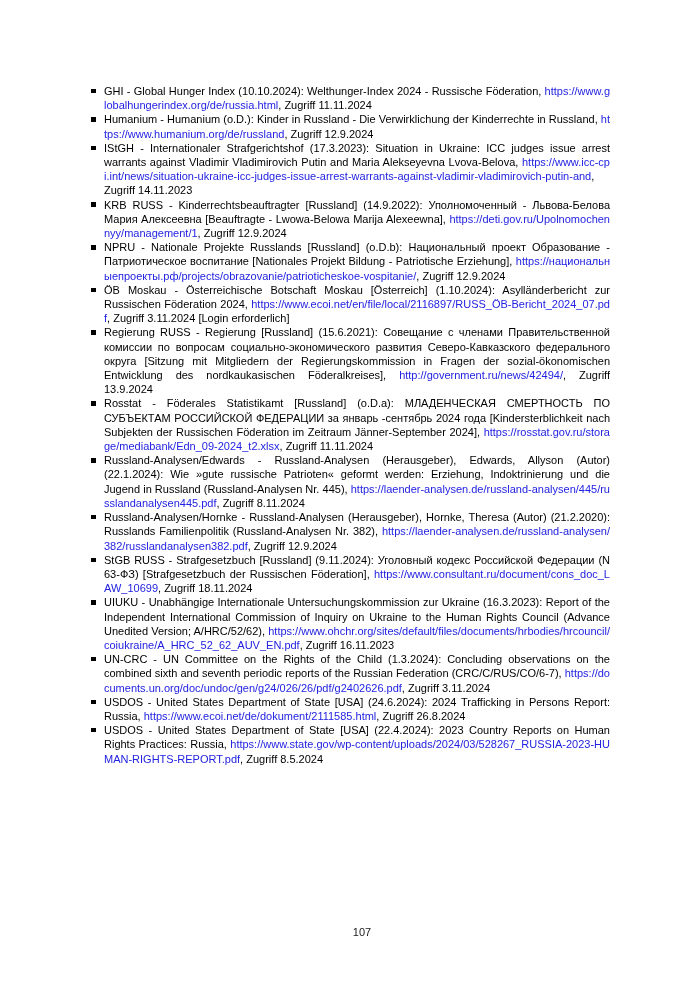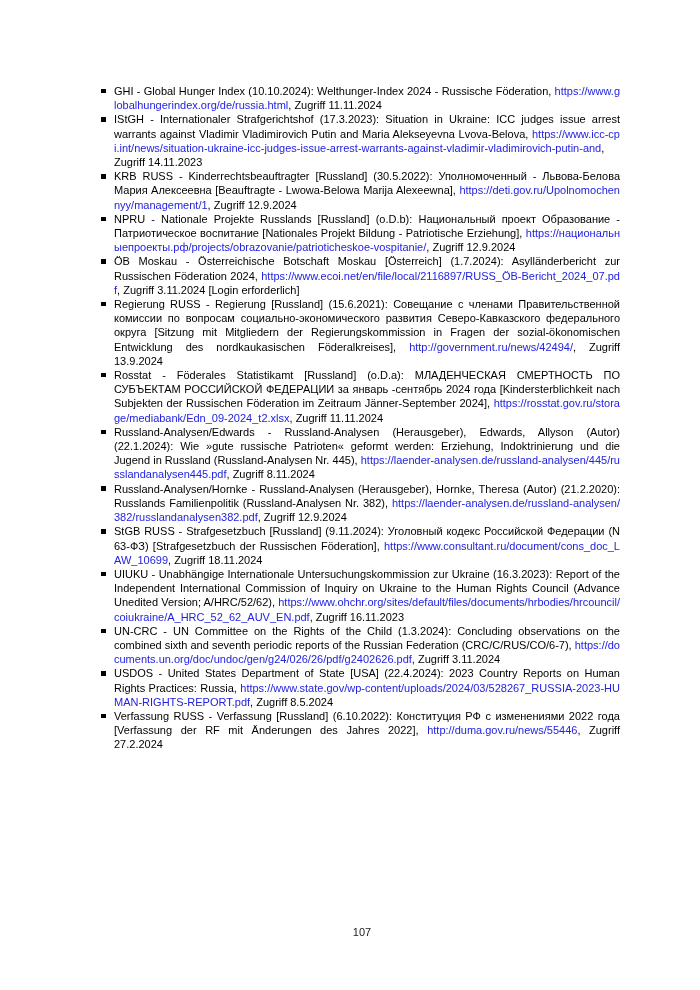--- a/index.html
+++ b/index.html
@@ -11,21 +11,21 @@
     position: relative;
     width: 700px;
     height: 990px;
     background: #ffffff;
     font-family: "Liberation Sans", sans-serif;
     color: #000000;
     overflow: hidden;
   }
   ul.refs {
     position: absolute;
-    left: 101px;
+    left: 91px;
     top: 84px;
     width: 519px;
     margin: 0;
     padding: 0;
     list-style: none;
   }
   li.ref {
     position: relative;
     padding-left: 13px;
     font-size: 11px;
@@ -61,28 +61,29 @@
     line-height: 14.2px;
     color: #1a1a1a;
   }
 </style>
 </head>
 <body>
 
 <div class="page">
   <ul class="refs">
       <li class="ref"><span class="bullet"></span><span class="txt">GHI - Global Hunger Index (10.10.2024): Welthunger-Index 2024 - Russische Föderation, </span><a class="lnk">https://www.globalhungerindex.org/de/russia.html</a><span class="txt">, Zugriff 11.11.2024</span></li>
+      <li class="ref"><span class="bullet"></span><span class="txt">Humanium - Humanium (o.D.): Kinder in Russland - Die Verwirklichung der Kinderrechte in Russland, </span><a class="lnk">https://www.humanium.org/de/russland</a><span class="txt">, Zugriff 12.9.2024</span></li>
       <li class="ref"><span class="bullet"></span><span class="txt">IStGH - Internationaler Strafgerichtshof (17.3.2023): Situation in Ukraine: ICC judges issue arrest warrants against Vladimir Vladimirovich Putin and Maria Alekseyevna Lvova-Belova, </span><a class="lnk">https://www.icc-cpi.int/news/situation-ukraine-icc-judges-issue-arrest-warrants-against-vladimir-vladimirovich-putin-and</a><span class="txt">, Zugriff 14.11.2023</span></li>
-      <li class="ref"><span class="bullet"></span><span class="txt">KRB RUSS - Kinderrechtsbeauftragter [Russland] (30.5.2022): Уполномоченный - Львова-Белова Мария Алексеевна [Beauftragte - Lwowa-Belowa Marija Alexeewna], </span><a class="lnk">https://deti.gov.ru/Upolnomochennyy/management/1</a><span class="txt">, Zugriff 12.9.2024</span></li>
+      <li class="ref"><span class="bullet"></span><span class="txt">KRB RUSS - Kinderrechtsbeauftragter [Russland] (14.9.2022): Уполномоченный - Львова-Белова Мария Алексеевна [Beauftragte - Lwowa-Belowa Marija Alexeewna], </span><a class="lnk">https://deti.gov.ru/Upolnomochennyy/management/1</a><span class="txt">, Zugriff 12.9.2024</span></li>
       <li class="ref"><span class="bullet"></span><span class="txt">NPRU - Nationale Projekte Russlands [Russland] (o.D.b): Национальный проект Образование - Патриотическое воспитание [Nationales Projekt Bildung - Patriotische Erziehung], </span><a class="lnk">https://национальныепроекты.рф/projects/obrazovanie/patrioticheskoe-vospitanie/</a><span class="txt">, Zugriff 12.9.2024</span></li>
-      <li class="ref"><span class="bullet"></span><span class="txt">ÖB Moskau - Österreichische Botschaft Moskau [Österreich] (1.7.2024): Asylländerbericht zur Russischen Föderation 2024, </span><a class="lnk">https://www.ecoi.net/en/file/local/2116897/RUSS_ÖB-Bericht_2024_07.pdf</a><span class="txt">, Zugriff 3.11.2024 [Login erforderlich]</span></li>
+      <li class="ref"><span class="bullet"></span><span class="txt">ÖB Moskau - Österreichische Botschaft Moskau [Österreich] (1.10.2024): Asylländerbericht zur Russischen Föderation 2024, </span><a class="lnk">https://www.ecoi.net/en/file/local/2116897/RUSS_ÖB-Bericht_2024_07.pdf</a><span class="txt">, Zugriff 3.11.2024 [Login erforderlich]</span></li>
       <li class="ref"><span class="bullet"></span><span class="txt">Regierung RUSS - Regierung [Russland] (15.6.2021): Совещание с членами Правительственной комиссии по вопросам социально-экономического развития Северо-Кавказского федерального округа [Sitzung mit Mitgliedern der Regierungskommission in Fragen der sozial-ökonomischen Entwicklung des nordkaukasischen Föderalkreises], </span><a class="lnk">http://government.ru/news/42494/</a><span class="txt">, Zugriff 13.9.2024</span></li>
       <li class="ref"><span class="bullet"></span><span class="txt">Rosstat - Föderales Statistikamt [Russland] (o.D.a): МЛАДЕНЧЕСКАЯ СМЕРТНОСТЬ ПО СУБЪЕКТАМ РОССИЙСКОЙ ФЕДЕРАЦИИ за январь -сентябрь 2024 года [Kindersterblichkeit nach Subjekten der Russischen Föderation im Zeitraum Jänner-September 2024], </span><a class="lnk">https://rosstat.gov.ru/storage/mediabank/Edn_09-2024_t2.xlsx</a><span class="txt">, Zugriff 11.11.2024</span></li>
       <li class="ref"><span class="bullet"></span><span class="txt">Russland-Analysen/Edwards - Russland-Analysen (Herausgeber), Edwards, Allyson (Autor) (22.1.2024): Wie »gute russische Patrioten« geformt werden: Erziehung, Indoktrinierung und die Jugend in Russland (Russland-Analysen Nr. 445), </span><a class="lnk">https://laender-analysen.de/russland-analysen/445/russlandanalysen445.pdf</a><span class="txt">, Zugriff 8.11.2024</span></li>
       <li class="ref"><span class="bullet"></span><span class="txt">Russland-Analysen/Hornke - Russland-Analysen (Herausgeber), Hornke, Theresa (Autor) (21.2.2020): Russlands Familienpolitik (Russland-Analysen Nr. 382), </span><a class="lnk">https://laender-analysen.de/russland-analysen/382/russlandanalysen382.pdf</a><span class="txt">, Zugriff 12.9.2024</span></li>
       <li class="ref"><span class="bullet"></span><span class="txt">StGB RUSS - Strafgesetzbuch [Russland] (9.11.2024): Уголовный кодекс Российской Федерации (N 63-ФЗ) [Strafgesetzbuch der Russischen Föderation], </span><a class="lnk">https://www.consultant.ru/document/cons_doc_LAW_10699</a><span class="txt">, Zugriff 18.11.2024</span></li>
       <li class="ref"><span class="bullet"></span><span class="txt">UIUKU - Unabhängige Internationale Untersuchungskommission zur Ukraine (16.3.2023): Report of the Independent International Commission of Inquiry on Ukraine to the Human Rights Council (Advance Unedited Version; A/HRC/52/62), </span><a class="lnk">https://www.ohchr.org/sites/default/files/documents/hrbodies/hrcouncil/coiukraine/A_HRC_52_62_AUV_EN.pdf</a><span class="txt">, Zugriff 16.11.2023</span></li>
       <li class="ref"><span class="bullet"></span><span class="txt">UN-CRC - UN Committee on the Rights of the Child (1.3.2024): Concluding observations on the combined sixth and seventh periodic reports of the Russian Federation (CRC/C/RUS/CO/6-7), </span><a class="lnk">https://documents.un.org/doc/undoc/gen/g24/026/26/pdf/g2402626.pdf</a><span class="txt">, Zugriff 3.11.2024</span></li>
+      <li class="ref"><span class="bullet"></span><span class="txt">USDOS - United States Department of State [USA] (24.6.2024): 2024 Trafficking in Persons Report: Russia, </span><a class="lnk">https://www.ecoi.net/de/dokument/2111585.html</a><span class="txt">, Zugriff 26.8.2024</span></li>
       <li class="ref"><span class="bullet"></span><span class="txt">USDOS - United States Department of State [USA] (22.4.2024): 2023 Country Reports on Human Rights Practices: Russia, </span><a class="lnk">https://www.state.gov/wp-content/uploads/2024/03/528267_RUSSIA-2023-HUMAN-RIGHTS-REPORT.pdf</a><span class="txt">, Zugriff 8.5.2024</span></li>
-      <li class="ref"><span class="bullet"></span><span class="txt">Verfassung RUSS - Verfassung [Russland] (6.10.2022): Конституция РФ с изменениями 2022 года [Verfassung der RF mit Änderungen des Jahres 2022], </span><a class="lnk">http://duma.gov.ru/news/55446</a><span class="txt">, Zugriff 27.2.2024</span></li>
     </ul>
   <div class="page-number">107</div>
 </div>
 
 </body></html>

